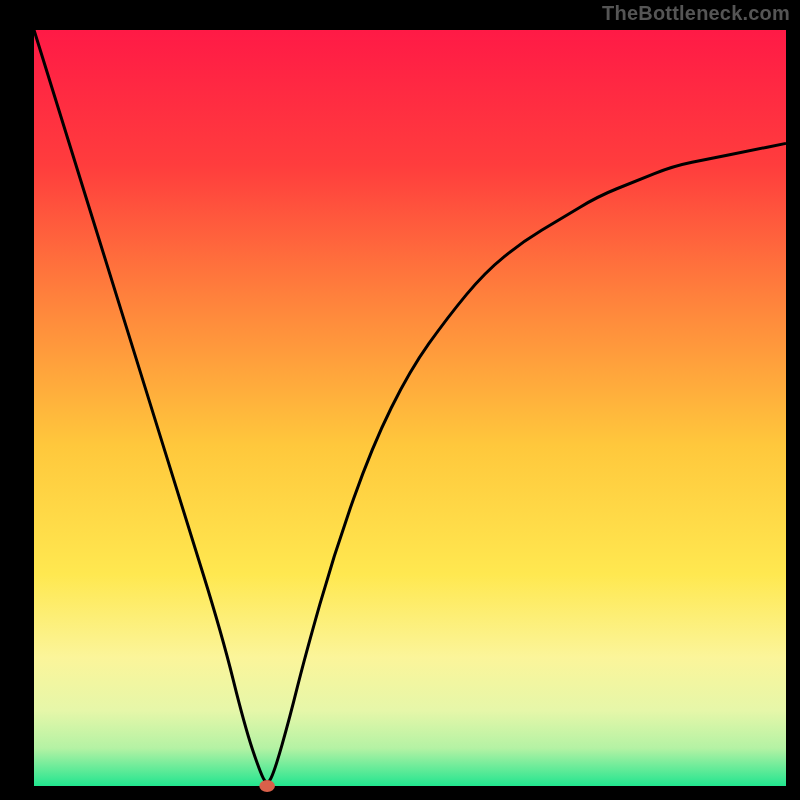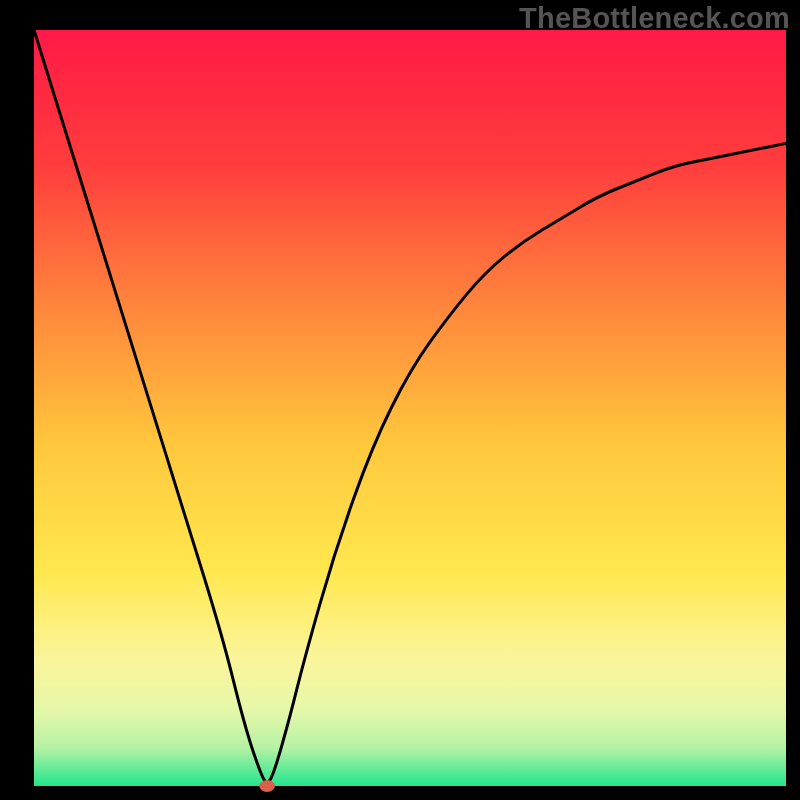--- a/index.html
+++ b/index.html
@@ -15,21 +15,21 @@
     position: relative;
     width: 800px;
     height: 800px;
     background: #000;
   }
   .watermark {
     position: absolute;
     top: 2px;
     right: 10px;
     color: #555;
-    font-size: 29px;
+    font-size: 20px;
     font-weight: 600;
     letter-spacing: 0.2px;
     user-select: none;
   }
   svg {
     position: absolute;
     left: 0;
     top: 0;
   }
 </style>

